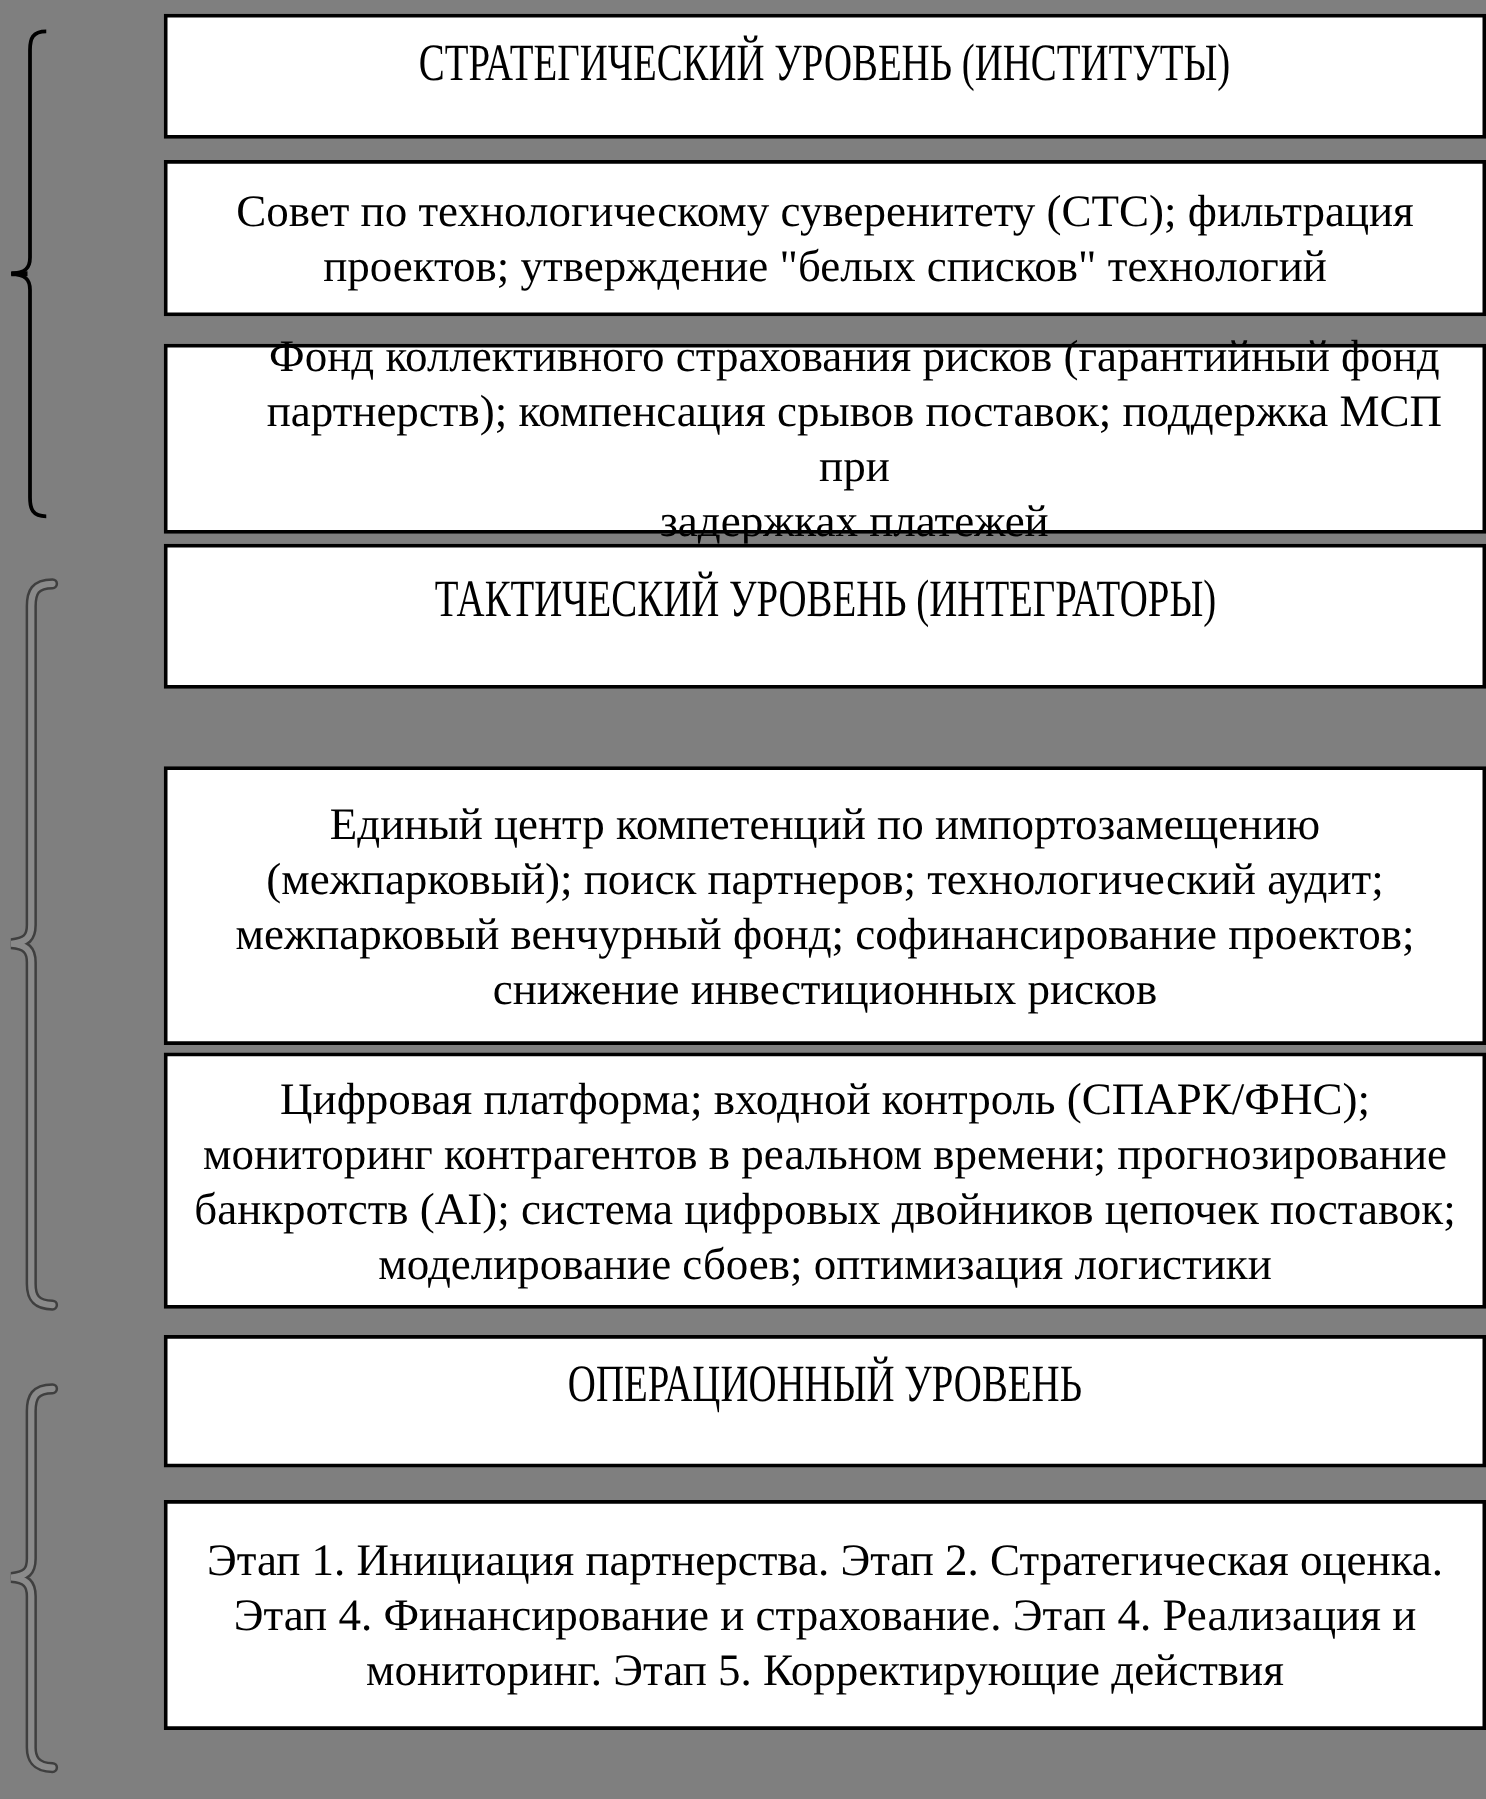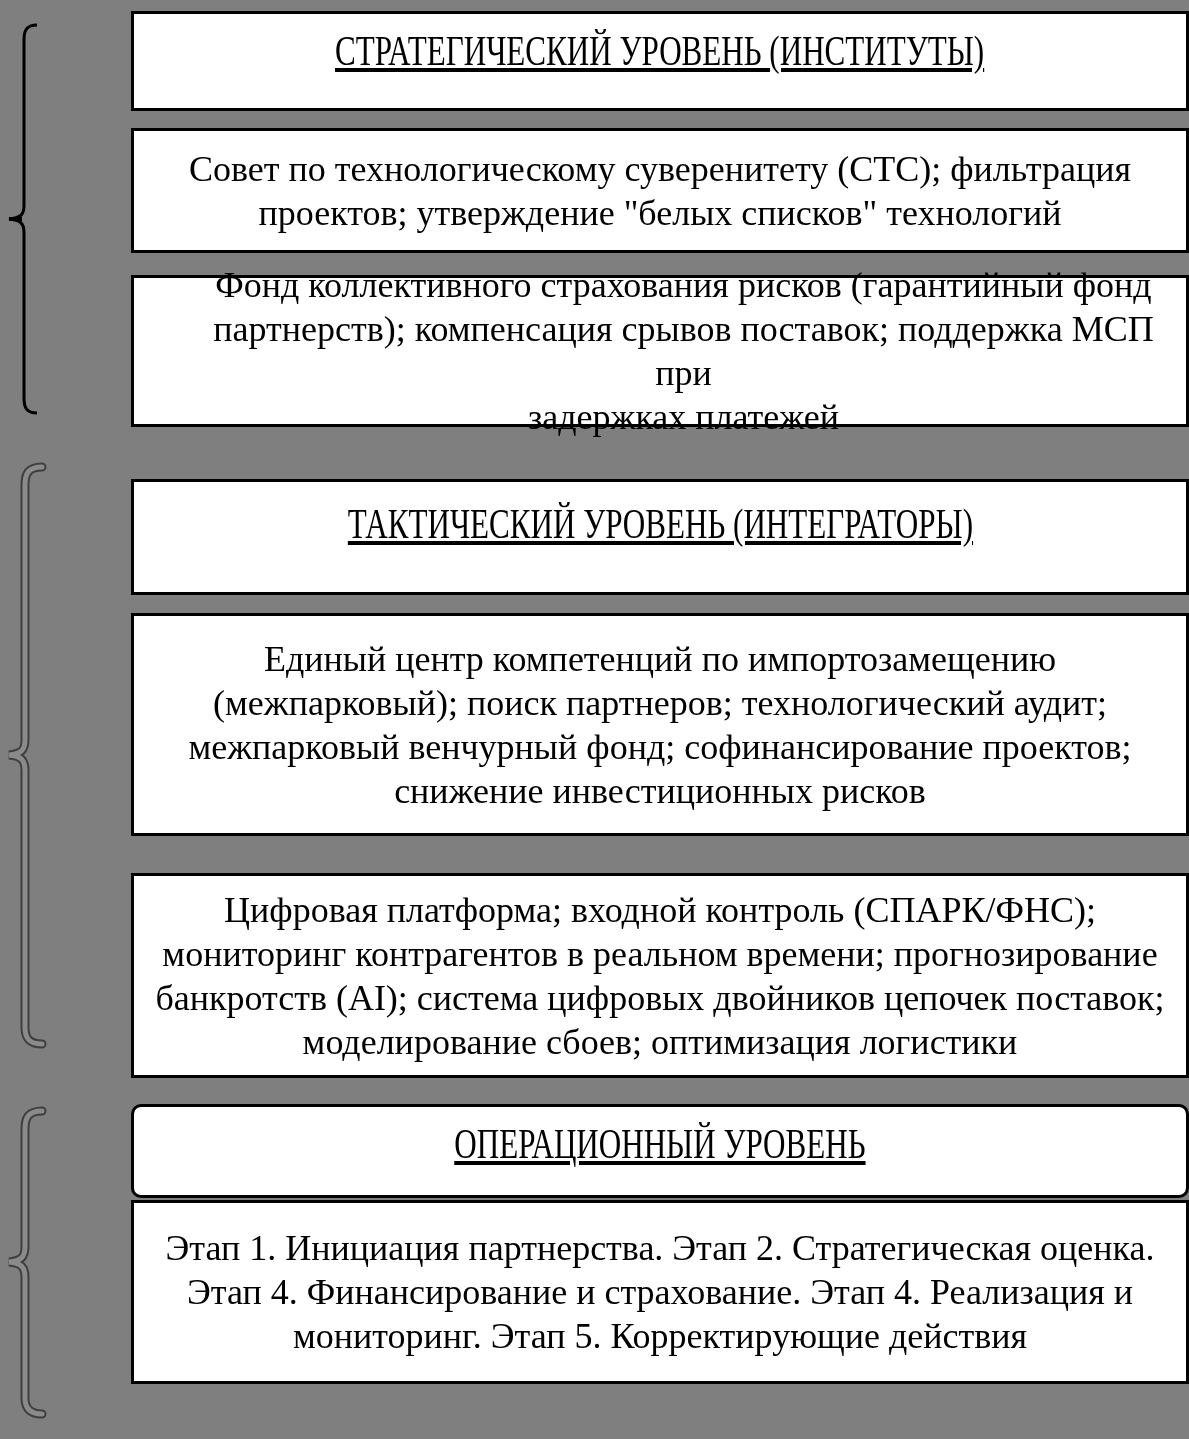--- a/index.html
+++ b/index.html
@@ -30,21 +30,20 @@
     background: #ffffff;
     border: 3px solid #000000;
   }
   
   .hdr {
     display: flex;
     justify-content: center;
     align-items: flex-start;
     padding-top: 11px;
     text-align: center;
-    text-decoration: underline;
   }
   .hdr .hdr-text {
     display: inline-block;
     font-size: 42px;
     line-height: 52px;
     transform: scaleX(0.74);
     transform-origin: center top;
     white-space: nowrap;
   }
   .hdr.pt16 { padding-top: 16px; }
@@ -57,24 +56,24 @@
   }
   .content .content-text {
     font-size: 36px;
     line-height: 44px;
     white-space: pre-line;
     width: 100%;
   }
   .b1 { top: 11px;   height: 100px; }
   .b2 { top: 128px;  height: 125px; }
   .b3 { top: 275px;  height: 152px; padding-left: 47px; }
-  .b4 { top: 479px;  height: 116px; }
+  .b4 { top: 435px;  height: 116px; }
   .b5 { top: 597px;  height: 223px; margin-top: 16px; }
-  .b6 { top: 842px;  height: 205px; margin-top: 31px; }
-  .b7 { top: 1104px; height: 94px; border-radius: 10px;  }
+  .b6 { top: 842px;  height: 205px; }
+  .b7 { top: 1068px; height: 106px;  }
   .b8 { top: 1200px; height: 184px; }
 </style>
 </head>
 <body>
 
 <svg class="braces-svg" viewBox="0 0 1189 1439" xmlns="http://www.w3.org/2000/svg" fill="none">
 
   <path d="M37,25 C26,25 24,31 24,40 L24,206 C24,215 20,218 9,219 C20,220 24,223 24,232 L24,398 C24,407 26,413 37,413" stroke="#000000" stroke-width="3"></path>
   <path d="M9,217 L22,217 L22,221 L9,221 Z" fill="#000000" stroke="none"></path>
 

